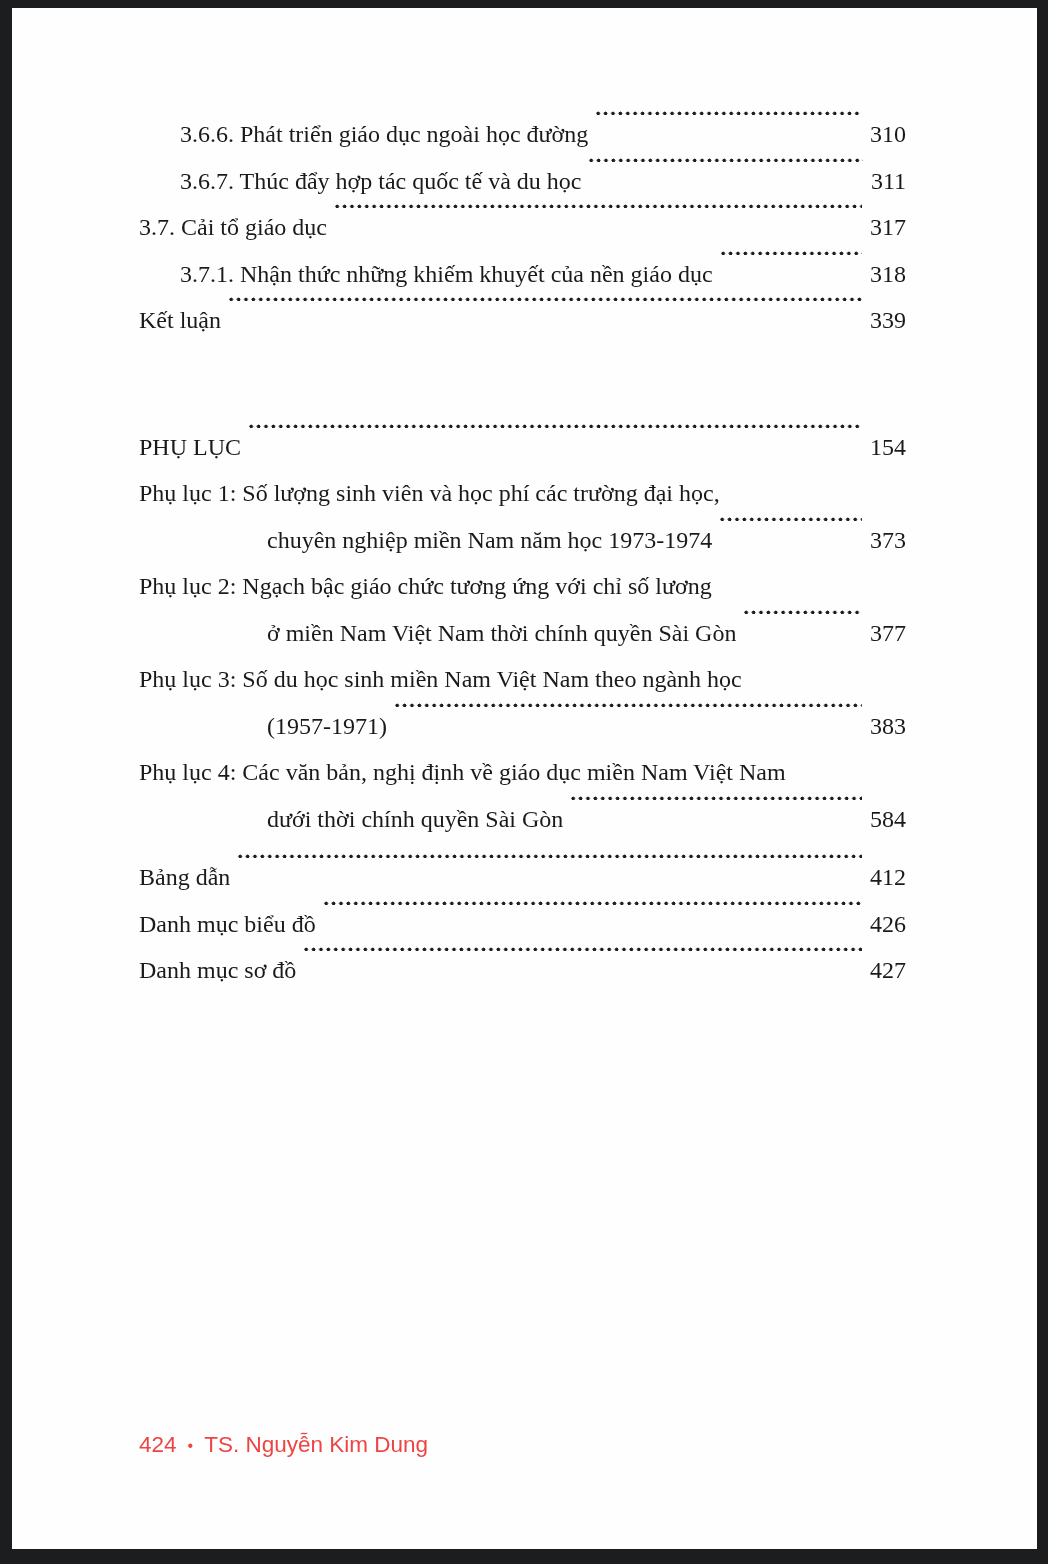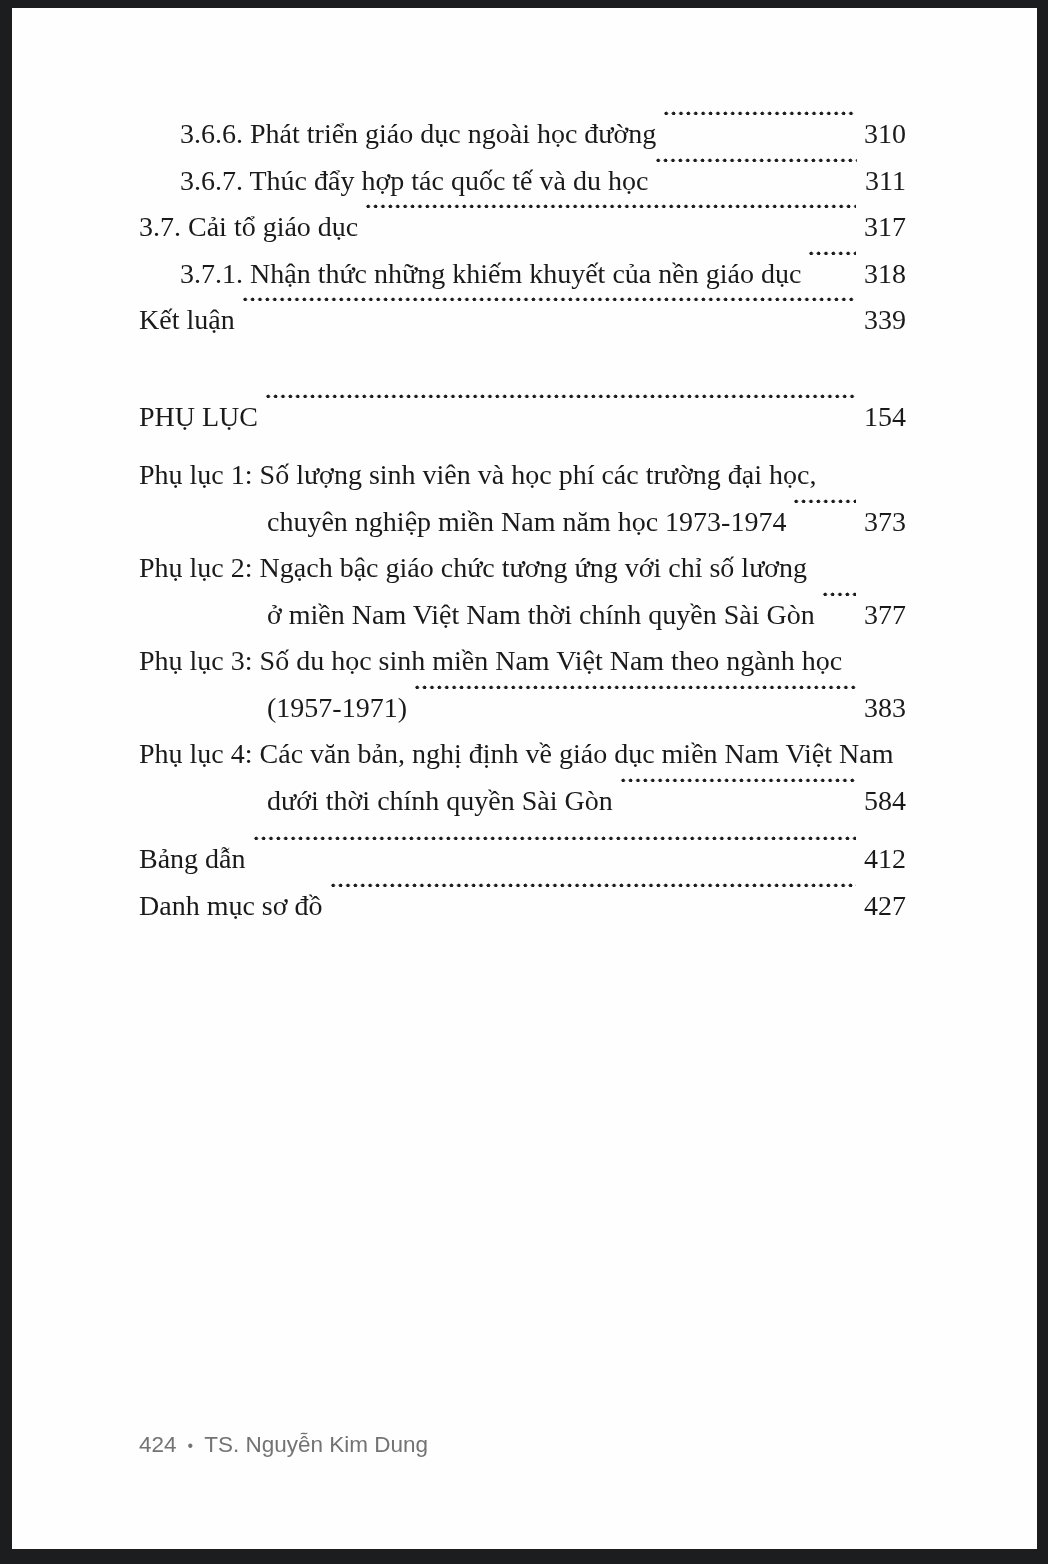--- a/index.html
+++ b/index.html
@@ -16,31 +16,31 @@
     background: #fefefe;
   }
   .toc {
     position: absolute;
     left: 127px; top: 103px;
     width: 767px;
   }
   .toc-line {
     display: flex;
     align-items: center;
-    font-size: 28px;
+    font-size: 24px;
     line-height: 46.5px;
     color: #1a1a1a;
     white-space: nowrap;
   }
   .toc-line .label { flex: 0 1 auto; overflow: hidden; }
   .indent-1 { padding-left: 41px; }
   .indent-2 { padding-left: 128px; }
-  .gap-lg { margin-top: 50px; }
+  .gap-lg { margin-top: 80px; }
   .gap-md { margin-top: 12px; }
-  .gap-sm { margin-top: 12px; }
+  .gap-sm { margin-top: 0; }
   .dots {
     flex: 1 1 auto;
     min-width: 14px;
     height: 5px;
     margin: 0 8px 0 7px;
     align-self: baseline;
     background-image: radial-gradient(circle at 3.2px 2.4px, #1d1d1d 1.65px, rgba(0,0,0,0) 2.1px);
     background-size: 7.4px 5px;
     background-repeat: repeat-x;
     background-position: left bottom;
@@ -51,21 +51,21 @@
     font-family: Liberation Serif, serif;
   }
   .footer {
     position: absolute;
     left: 127px; top: 1424px;
     display: flex;
     align-items: center;
     gap: 11px;
     font-family: "Liberation Sans", "DejaVu Sans", sans-serif;
     font-size: 22.5px;
-    color: #737373;
+    color: #ef4444;
   }
   .footer .bullet { font-size: 16px; position: relative; top: 1px; }
 </style>
 </head>
 <body>
 
 <div class="sheet">
 
   <div class="toc">
       <div class="toc-line indent-1">
@@ -129,20 +129,25 @@
         <span class="label">dưới thời chính quyền Sài Gòn</span>
         <span class="dots"></span>
         <span class="page-num">584</span>
       </div>
       <div class="toc-line indent-0 gap-md">
         <span class="label">Bảng dẫn</span>
         <span class="dots"></span>
         <span class="page-num">412</span>
       </div>
       <div class="toc-line indent-0">
+        <span class="label">Danh mục biểu đồ</span>
+        <span class="dots"></span>
+        <span class="page-num">426</span>
+      </div>
+      <div class="toc-line indent-0">
         <span class="label">Danh mục sơ đồ</span>
         <span class="dots"></span>
         <span class="page-num">427</span>
       </div>
     </div>
 
   <div class="footer">
     <span>424</span>
     <span class="bullet">•</span>
     <span>TS. Nguyễn Kim Dung</span>

